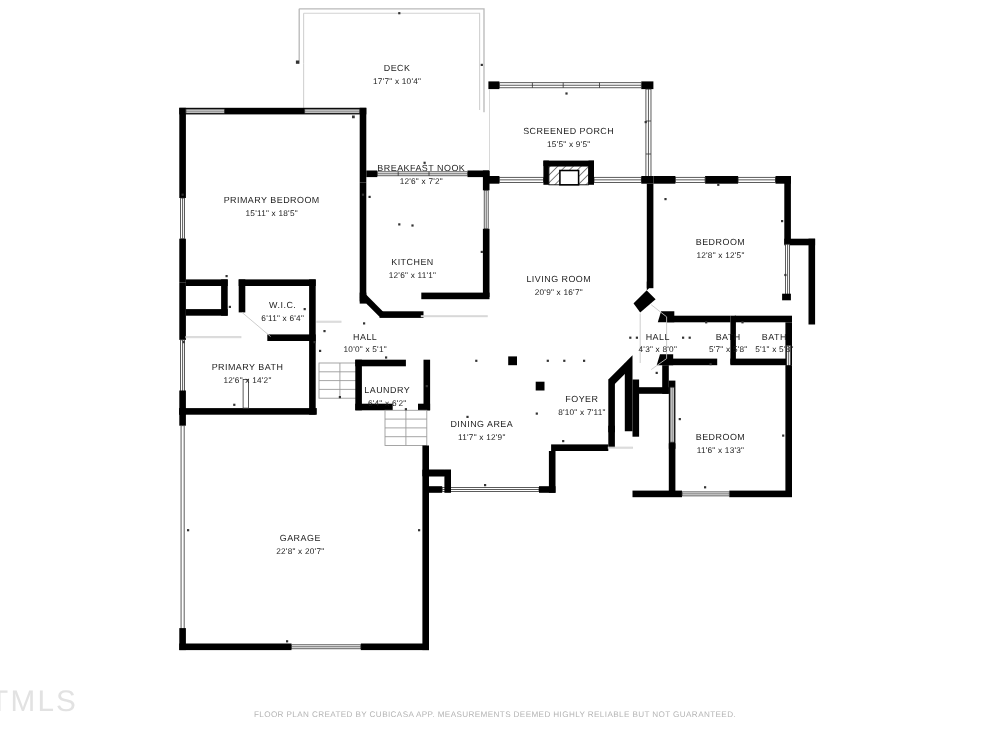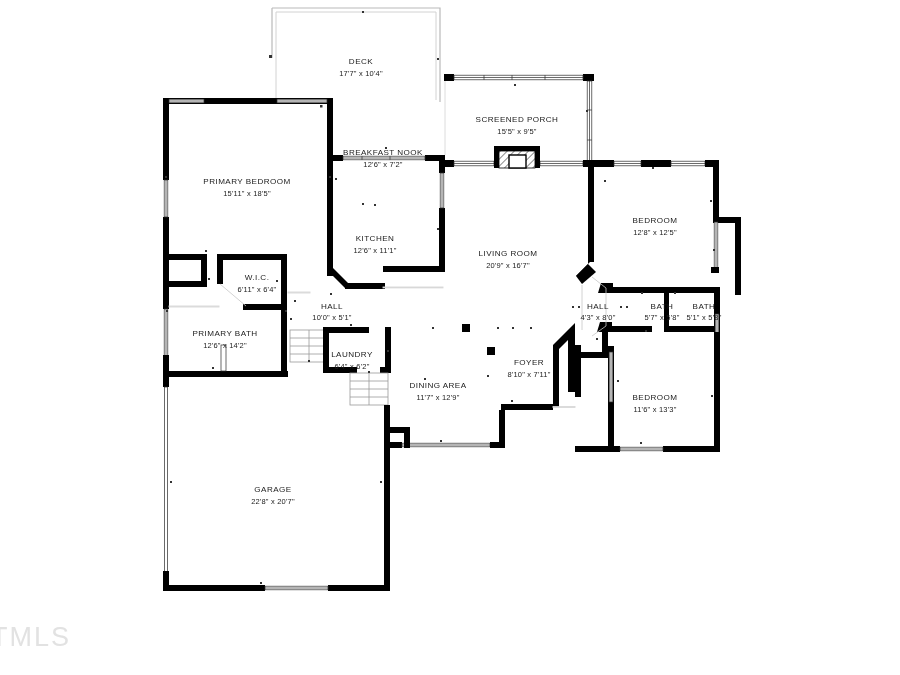--- a/index.html
+++ b/index.html
@@ -485,14 +485,15 @@
 
       <text class="room-name" x="273" y="490">GARAGE</text>
       <text class="room-dims" x="273" y="502">22'8" x 20'7"</text>
 
     </g>
 
   </svg>
 
   <div id="watermark">TMLS</div>
 
+  <div id="footer-note">FLOOR PLAN CREATED BY CUBICASA APP. MEASUREMENTS DEEMED HIGHLY RELIABLE BUT NOT GUARANTEED.</div>
 
 </div>
 
 </body></html>

